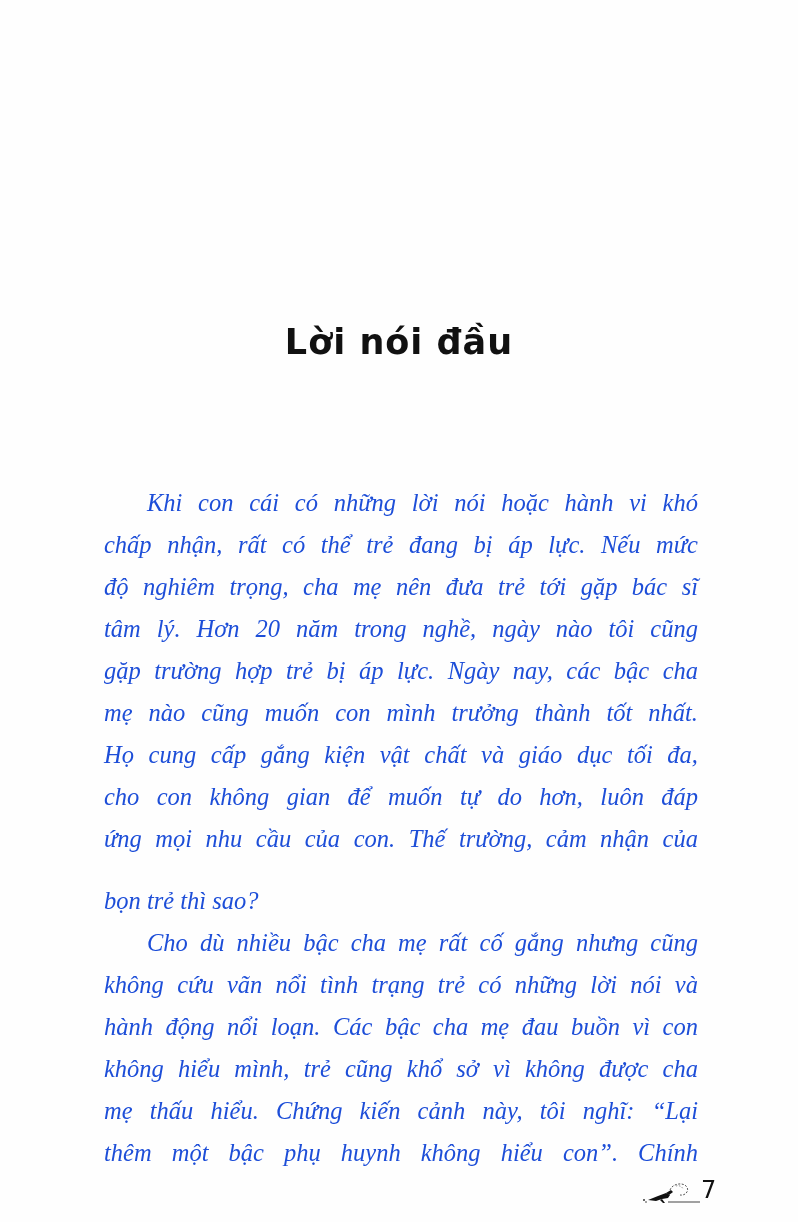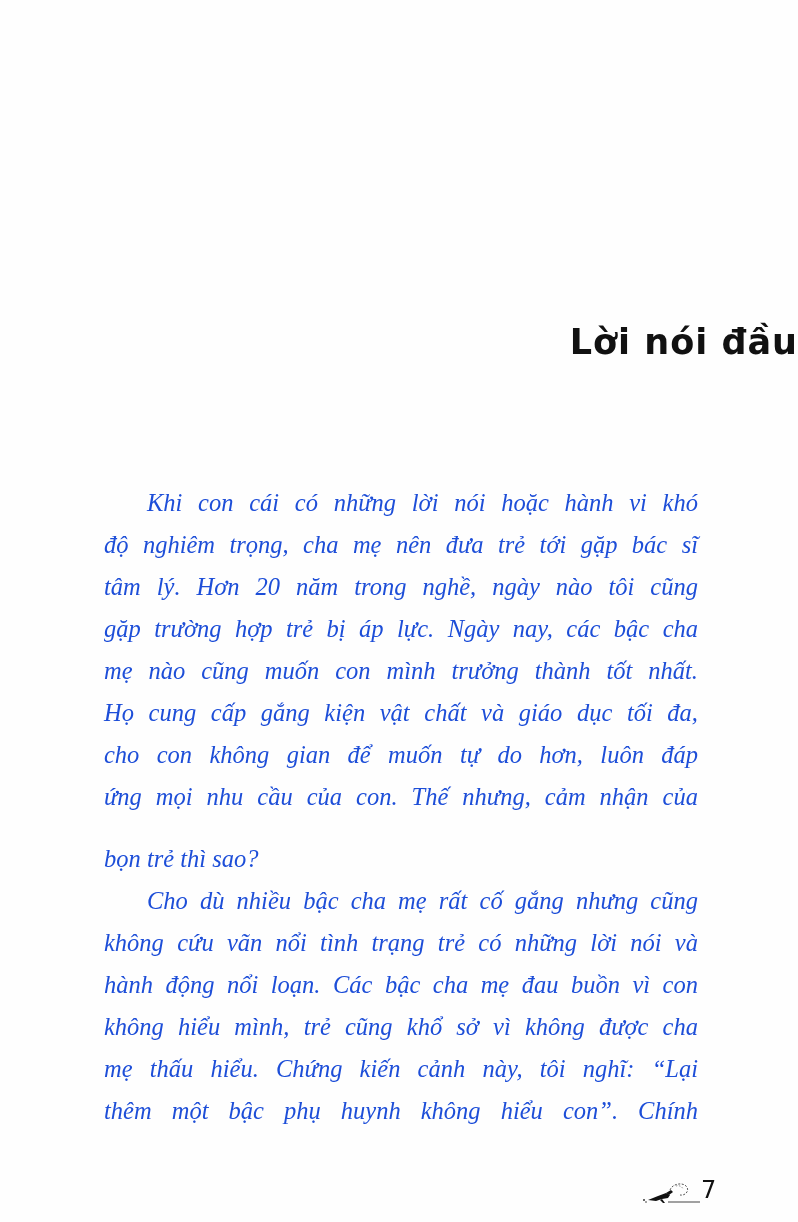--- a/index.html
+++ b/index.html
@@ -19,21 +19,21 @@
       left: 0; top: 0;
       width: 798px;
       height: 1222px;
       background: #fefefe;
     }
     .title {
       position: absolute;
       top: 322px;
       left: 0;
       width: 798px;
-      text-align: right;
+      text-align: center;
       font-family: "DejaVu Sans", sans-serif;
       font-weight: bold;
       font-size: 35px;
       letter-spacing: 1px;
       color: #111;
       margin: 0;
     }
     .body-text {
       position: absolute;
       top: 482px;
@@ -82,27 +82,28 @@
 </head>
 <body>
 
 <div class="page">
 
   <h1 class="title">Lời nói đầu</h1>
 
   <div class="body-text">
     <div>
       <span class="line indent">Khi con cái có những lời nói hoặc hành vi khó</span>
+      <span class="line">chấp nhận, rất có thể trẻ đang bị áp lực. Nếu mức</span>
       <span class="line">độ nghiêm trọng, cha mẹ nên đưa trẻ tới gặp bác sĩ</span>
       <span class="line">tâm lý. Hơn 20 năm trong nghề, ngày nào tôi cũng</span>
       <span class="line">gặp trường hợp trẻ bị áp lực. Ngày nay, các bậc cha</span>
       <span class="line">mẹ nào cũng muốn con mình trưởng thành tốt nhất.</span>
       <span class="line">Họ cung cấp gắng kiện vật chất và giáo dục tối đa,</span>
       <span class="line">cho con không gian để muốn tự do hơn, luôn đáp</span>
-      <span class="line">ứng mọi nhu cầu của con. Thế nhưng, cảm nhận của</span>
+      <span class="line">ứng mọi nhu cầu của con. Thế trường, cảm nhận của</span>
       <span class="line last">bọn trẻ thì sao?</span>
     </div>
     <div>
       <span class="line indent">Cho dù nhiều bậc cha mẹ rất cố gắng nhưng cũng</span>
       <span class="line">không cứu vãn nổi tình trạng trẻ có những lời nói và</span>
       <span class="line">hành động nổi loạn. Các bậc cha mẹ đau buồn vì con</span>
       <span class="line">không hiểu mình, trẻ cũng khổ sở vì không được cha</span>
       <span class="line">mẹ thấu hiểu. Chứng kiến cảnh này, tôi nghĩ: “Lại</span>
       <span class="line">thêm một bậc phụ huynh không hiểu con”. Chính</span>
     </div>

